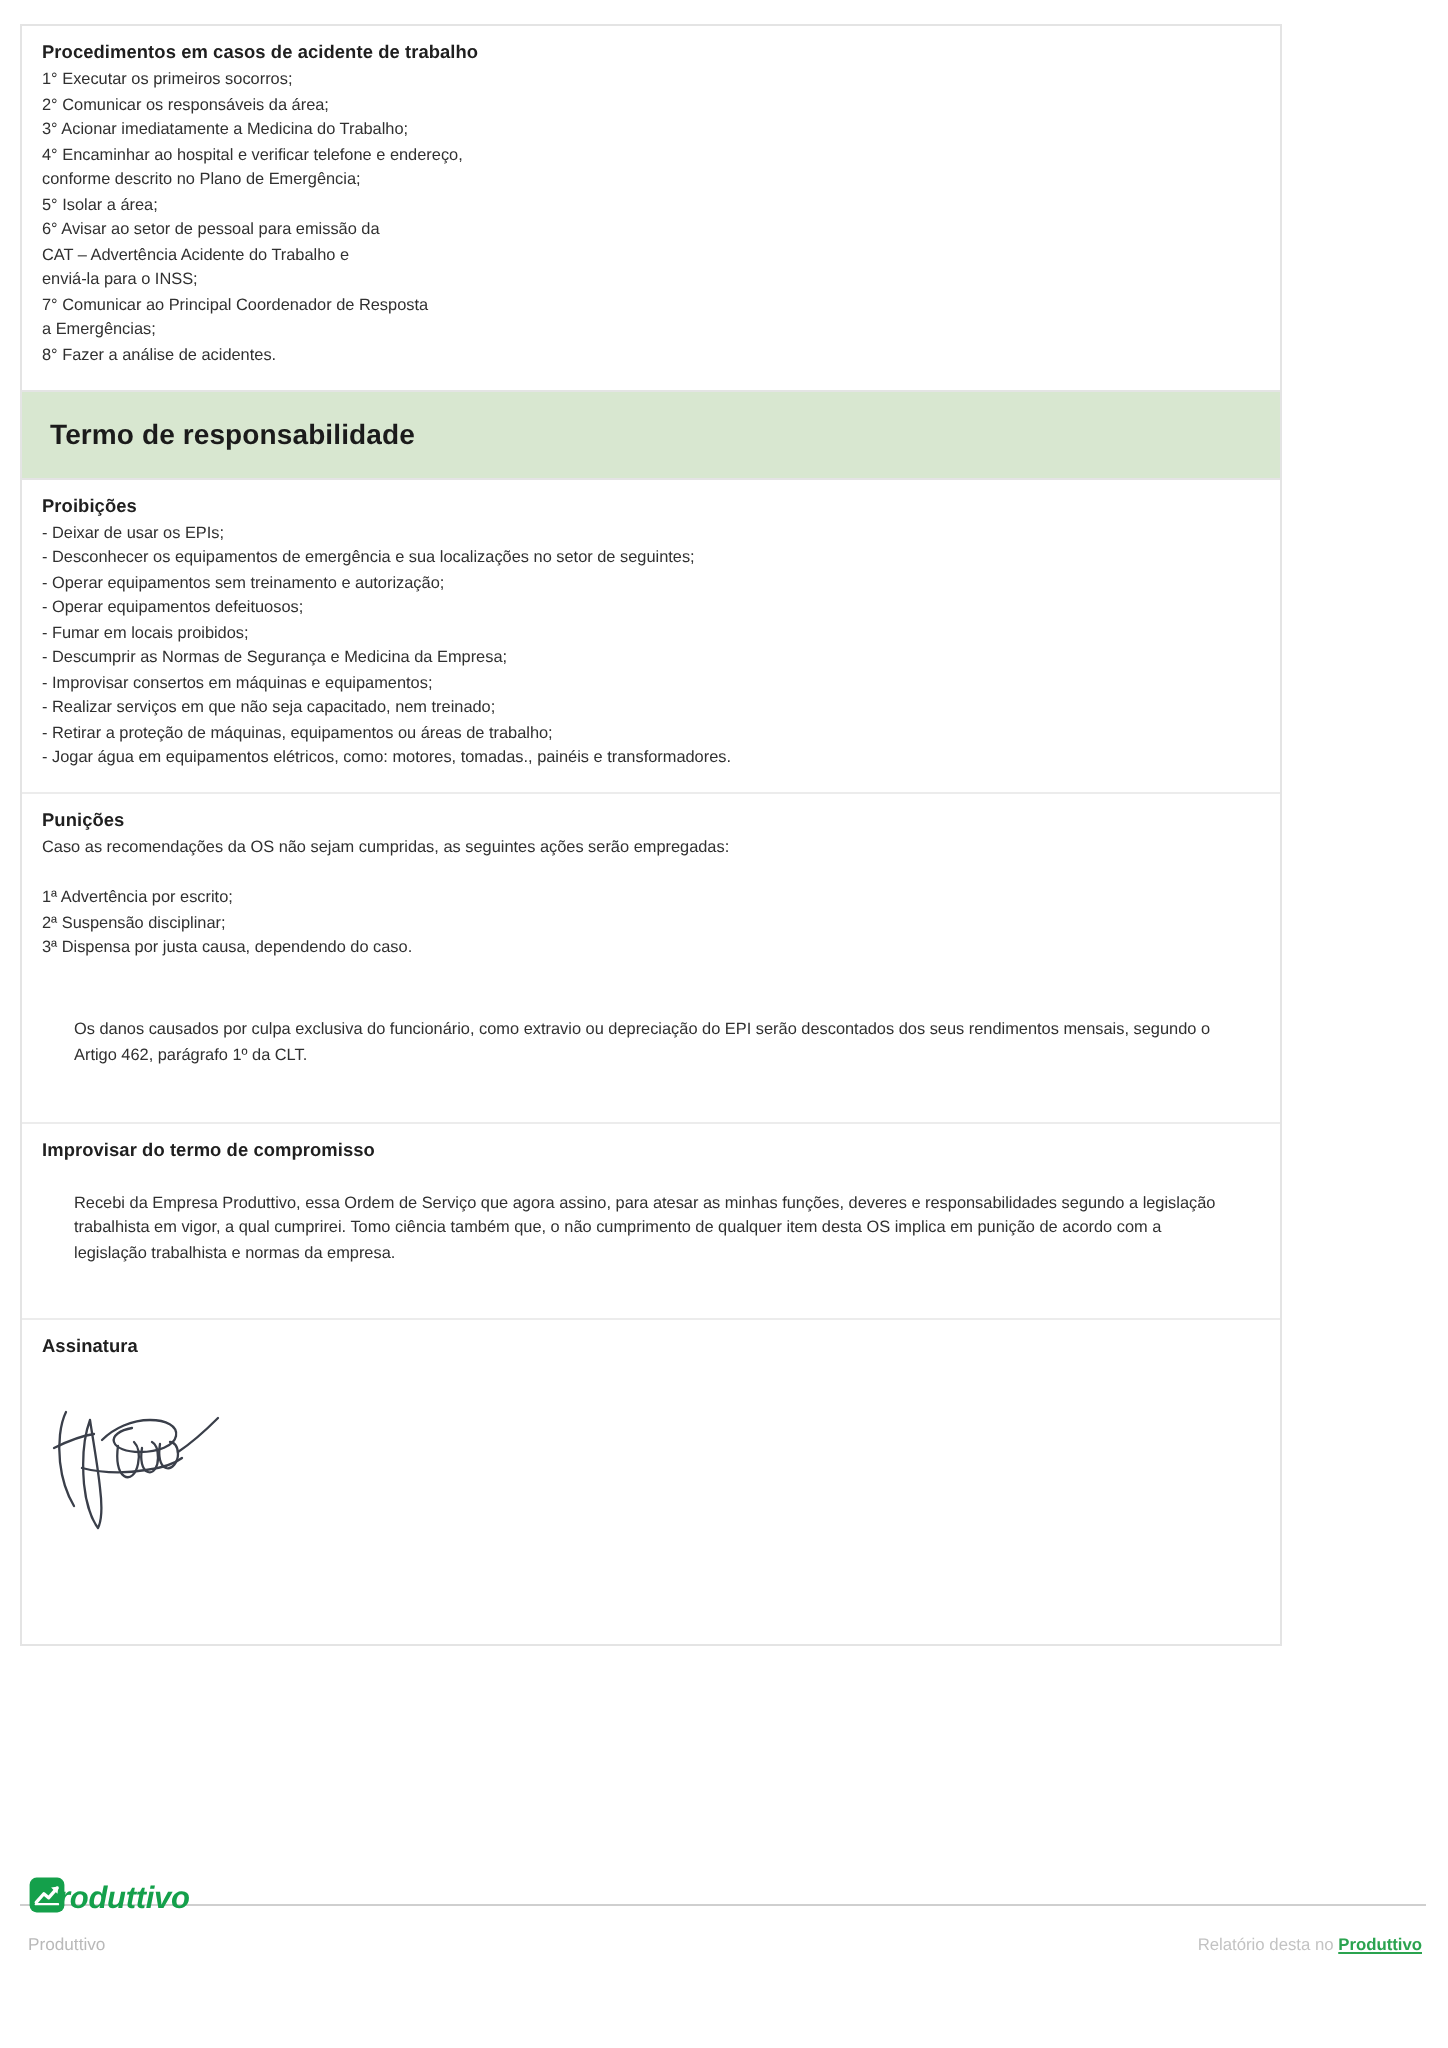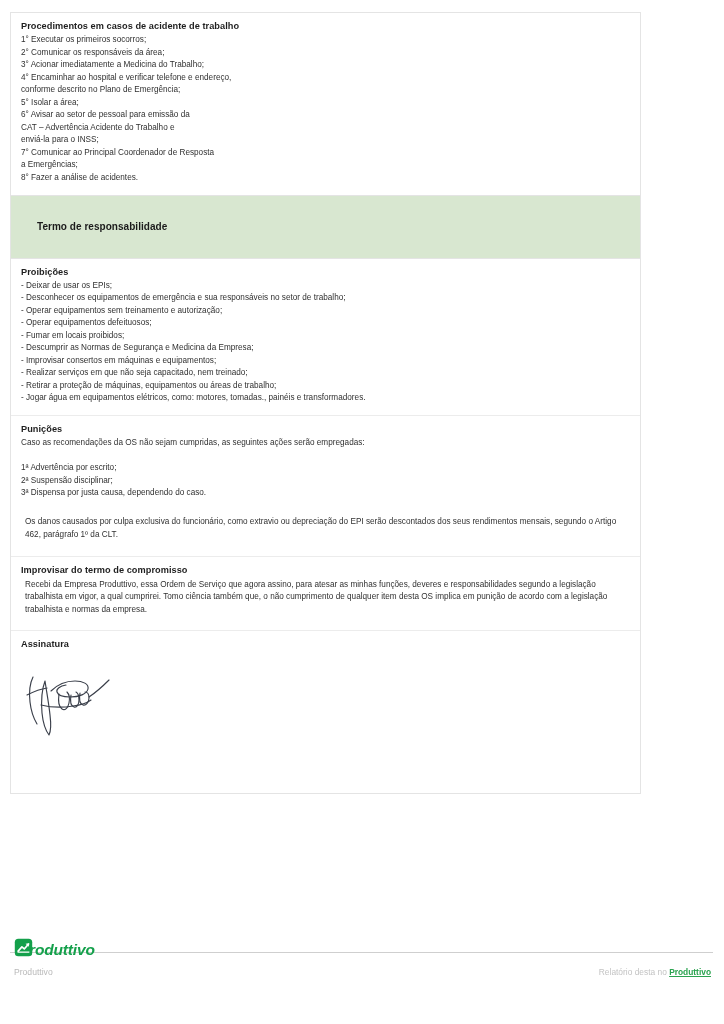--- a/index.html
+++ b/index.html
@@ -47,37 +47,37 @@
     line-height: 12.55px;
     color: #303030;
     margin: 0;
     white-space: pre-wrap;
   }
 
   .para {
     font-size: 8.2px;
     line-height: 12.6px;
     color: #303030;
-    margin: 4px;
+    margin: 16px;
   }
 
   .spacer-line { height: 12.55px; }
 
   
   .section-band {
     background: #d8e7d0;
     padding: 9px 10px 10px 10px;
     border-top: 1px solid #e4e4e4;
     border-bottom: 1px solid #e4e4e4;
   }
   .section-band-title {
-    font-size: 10px;
+    font-size: 14px;
     font-weight: bold;
     color: #1b1b1b;
-    margin: 16px;
+    margin: 4px;
     letter-spacing: .004em;
   }
 
   
   .sign-block {
     padding: 8px 10px 10px 10px;
     border-top: 1px solid #ececec;
     height: 163px;
   }
   .sign-canvas {
@@ -168,21 +168,21 @@
   </div>
 
   <div class="section-band">
     <h2 class="section-band-title">Termo de responsabilidade</h2>
   </div>
 
   <div class="block" style="border-top:none;">
     <div class="block-title">Proibições</div>
     <div>
       <p class="line">- Deixar de usar os EPIs;</p>
-      <p class="line">- Desconhecer os equipamentos de emergência e sua responsáveis no setor de trabalho;</p>
+      <p class="line">- Desconhecer os equipamentos de emergência e sua localizações no setor de seguintes;</p>
       <p class="line">- Operar equipamentos sem treinamento e autorização;</p>
       <p class="line">- Operar equipamentos defeituosos;</p>
       <p class="line">- Fumar em locais proibidos;</p>
       <p class="line">- Descumprir as Normas de Segurança e Medicina da Empresa;</p>
       <p class="line">- Improvisar consertos em máquinas e equipamentos;</p>
       <p class="line">- Realizar serviços em que não seja capacitado, nem treinado;</p>
       <p class="line">- Retirar a proteção de máquinas, equipamentos ou áreas de trabalho;</p>
       <p class="line">- Jogar água em equipamentos elétricos, como: motores, tomadas., painéis e transformadores.</p>
     </div>
   </div>

